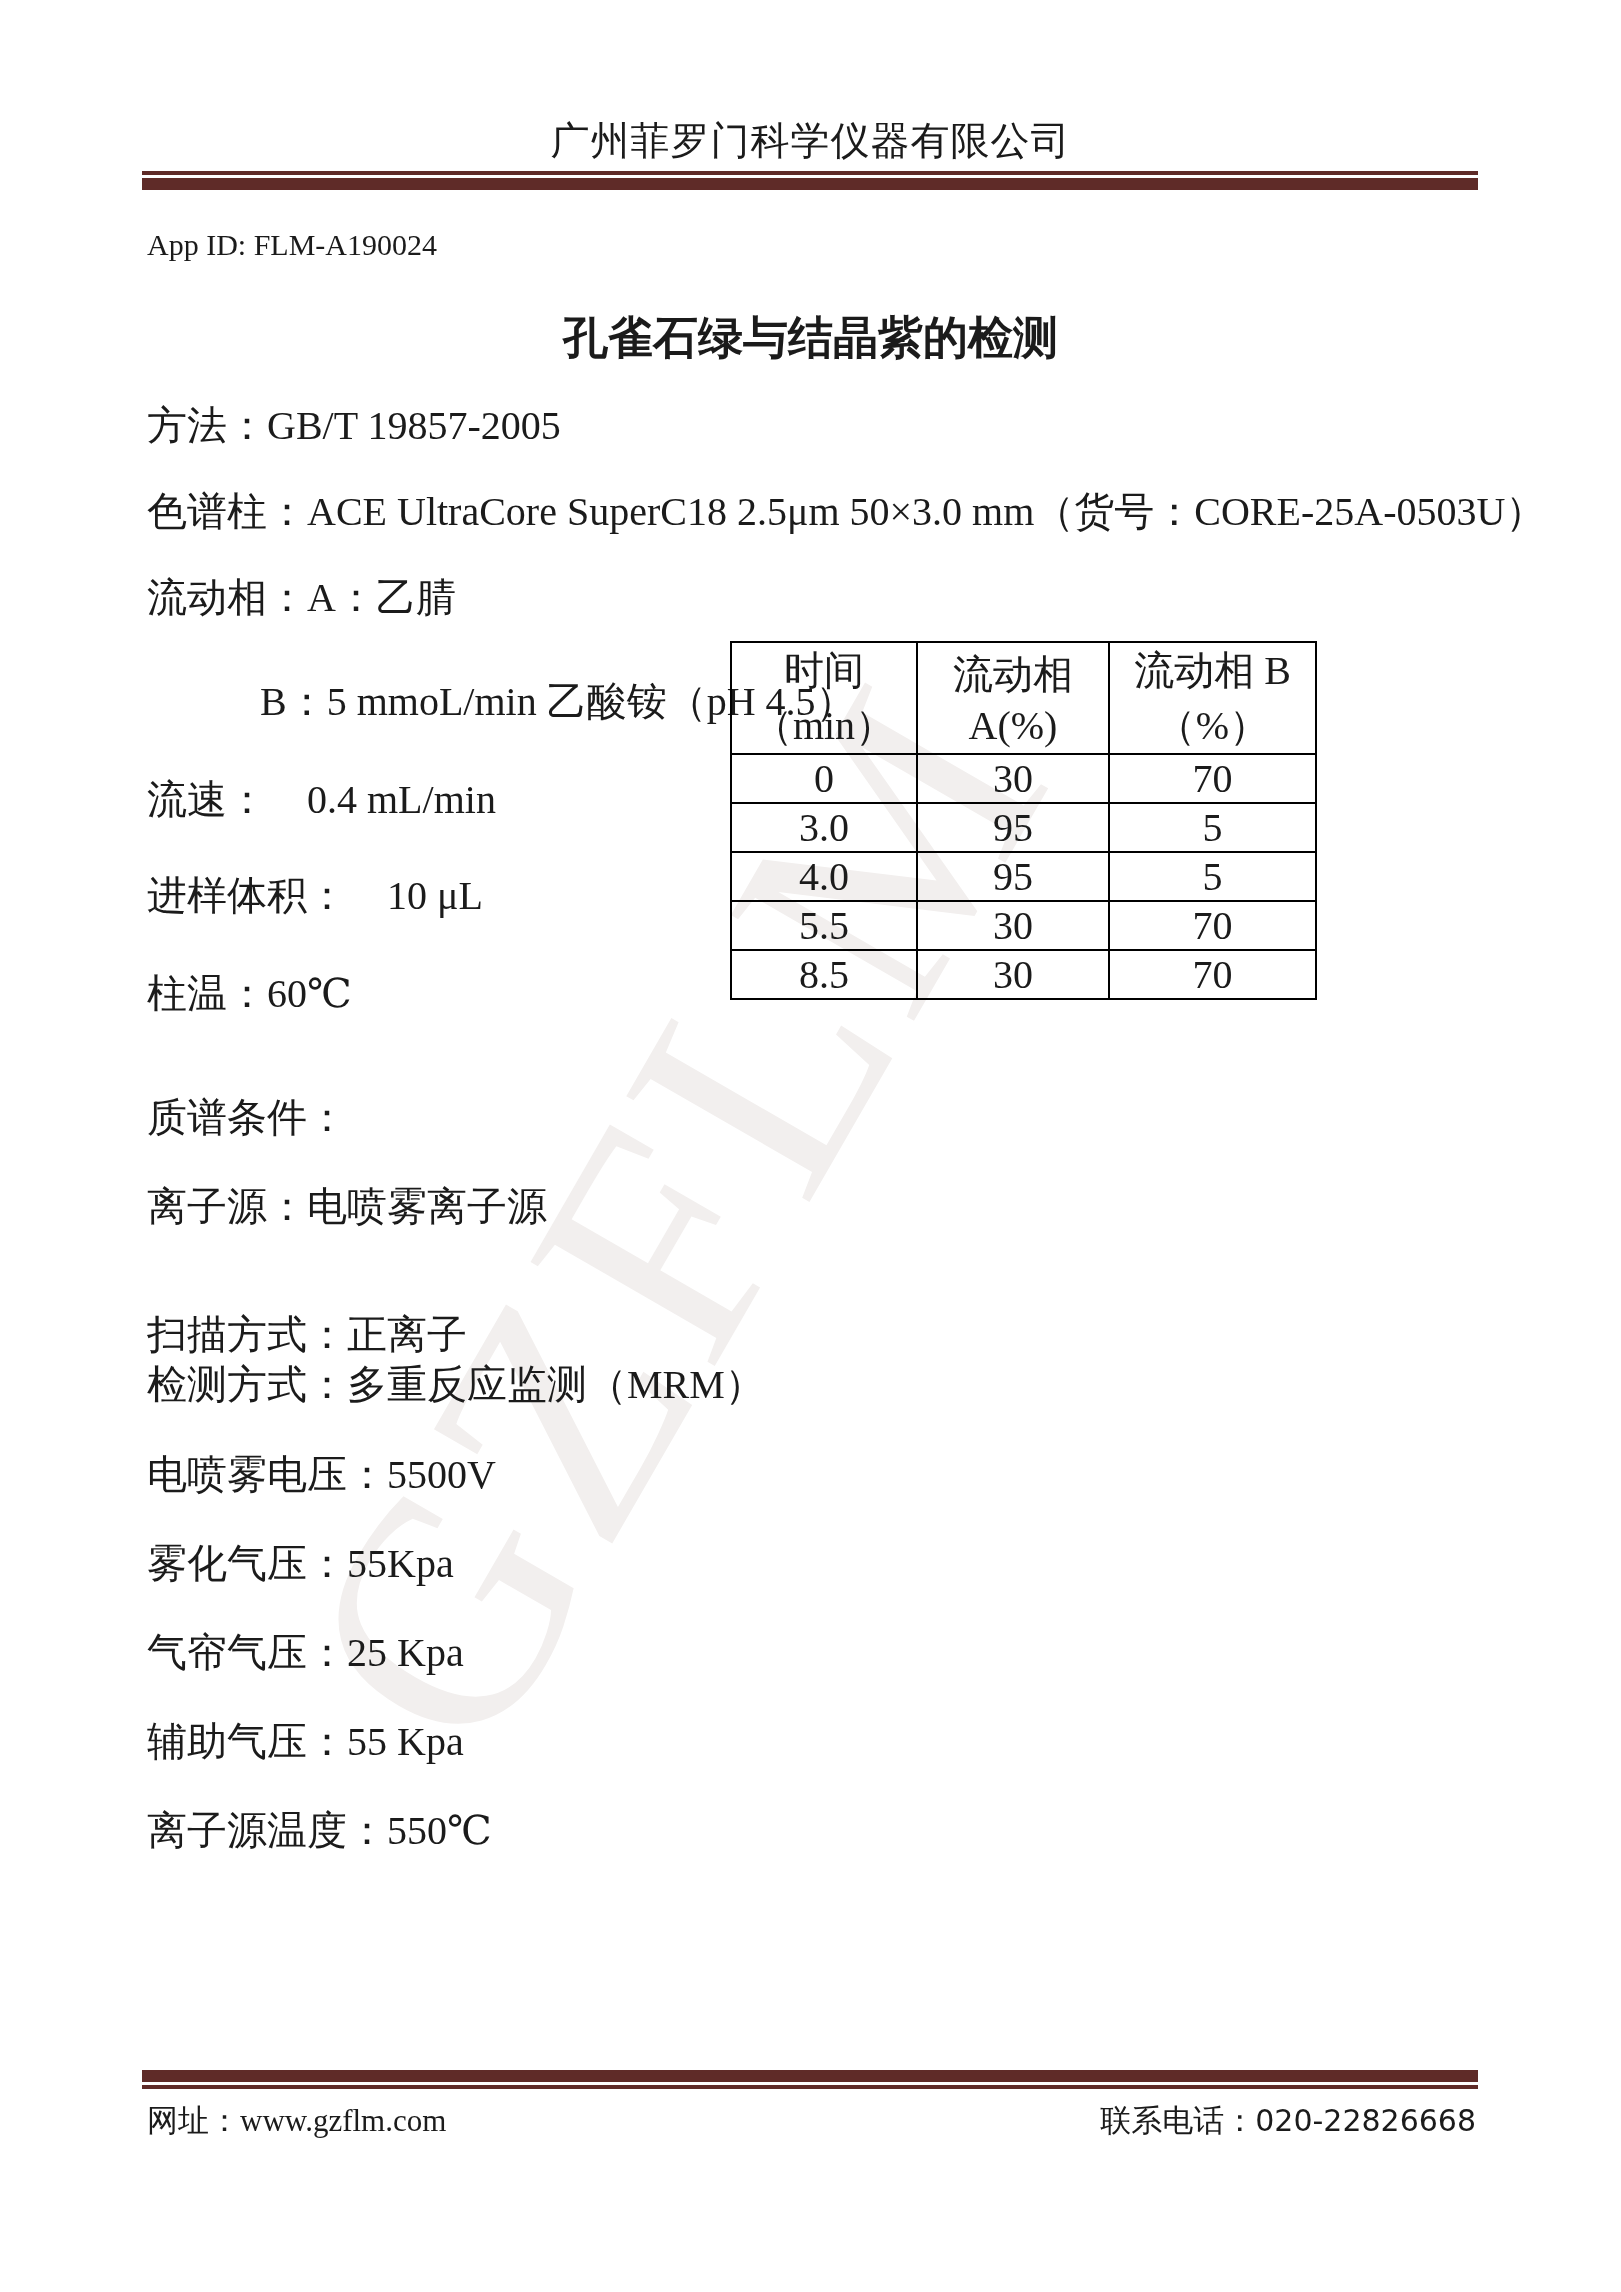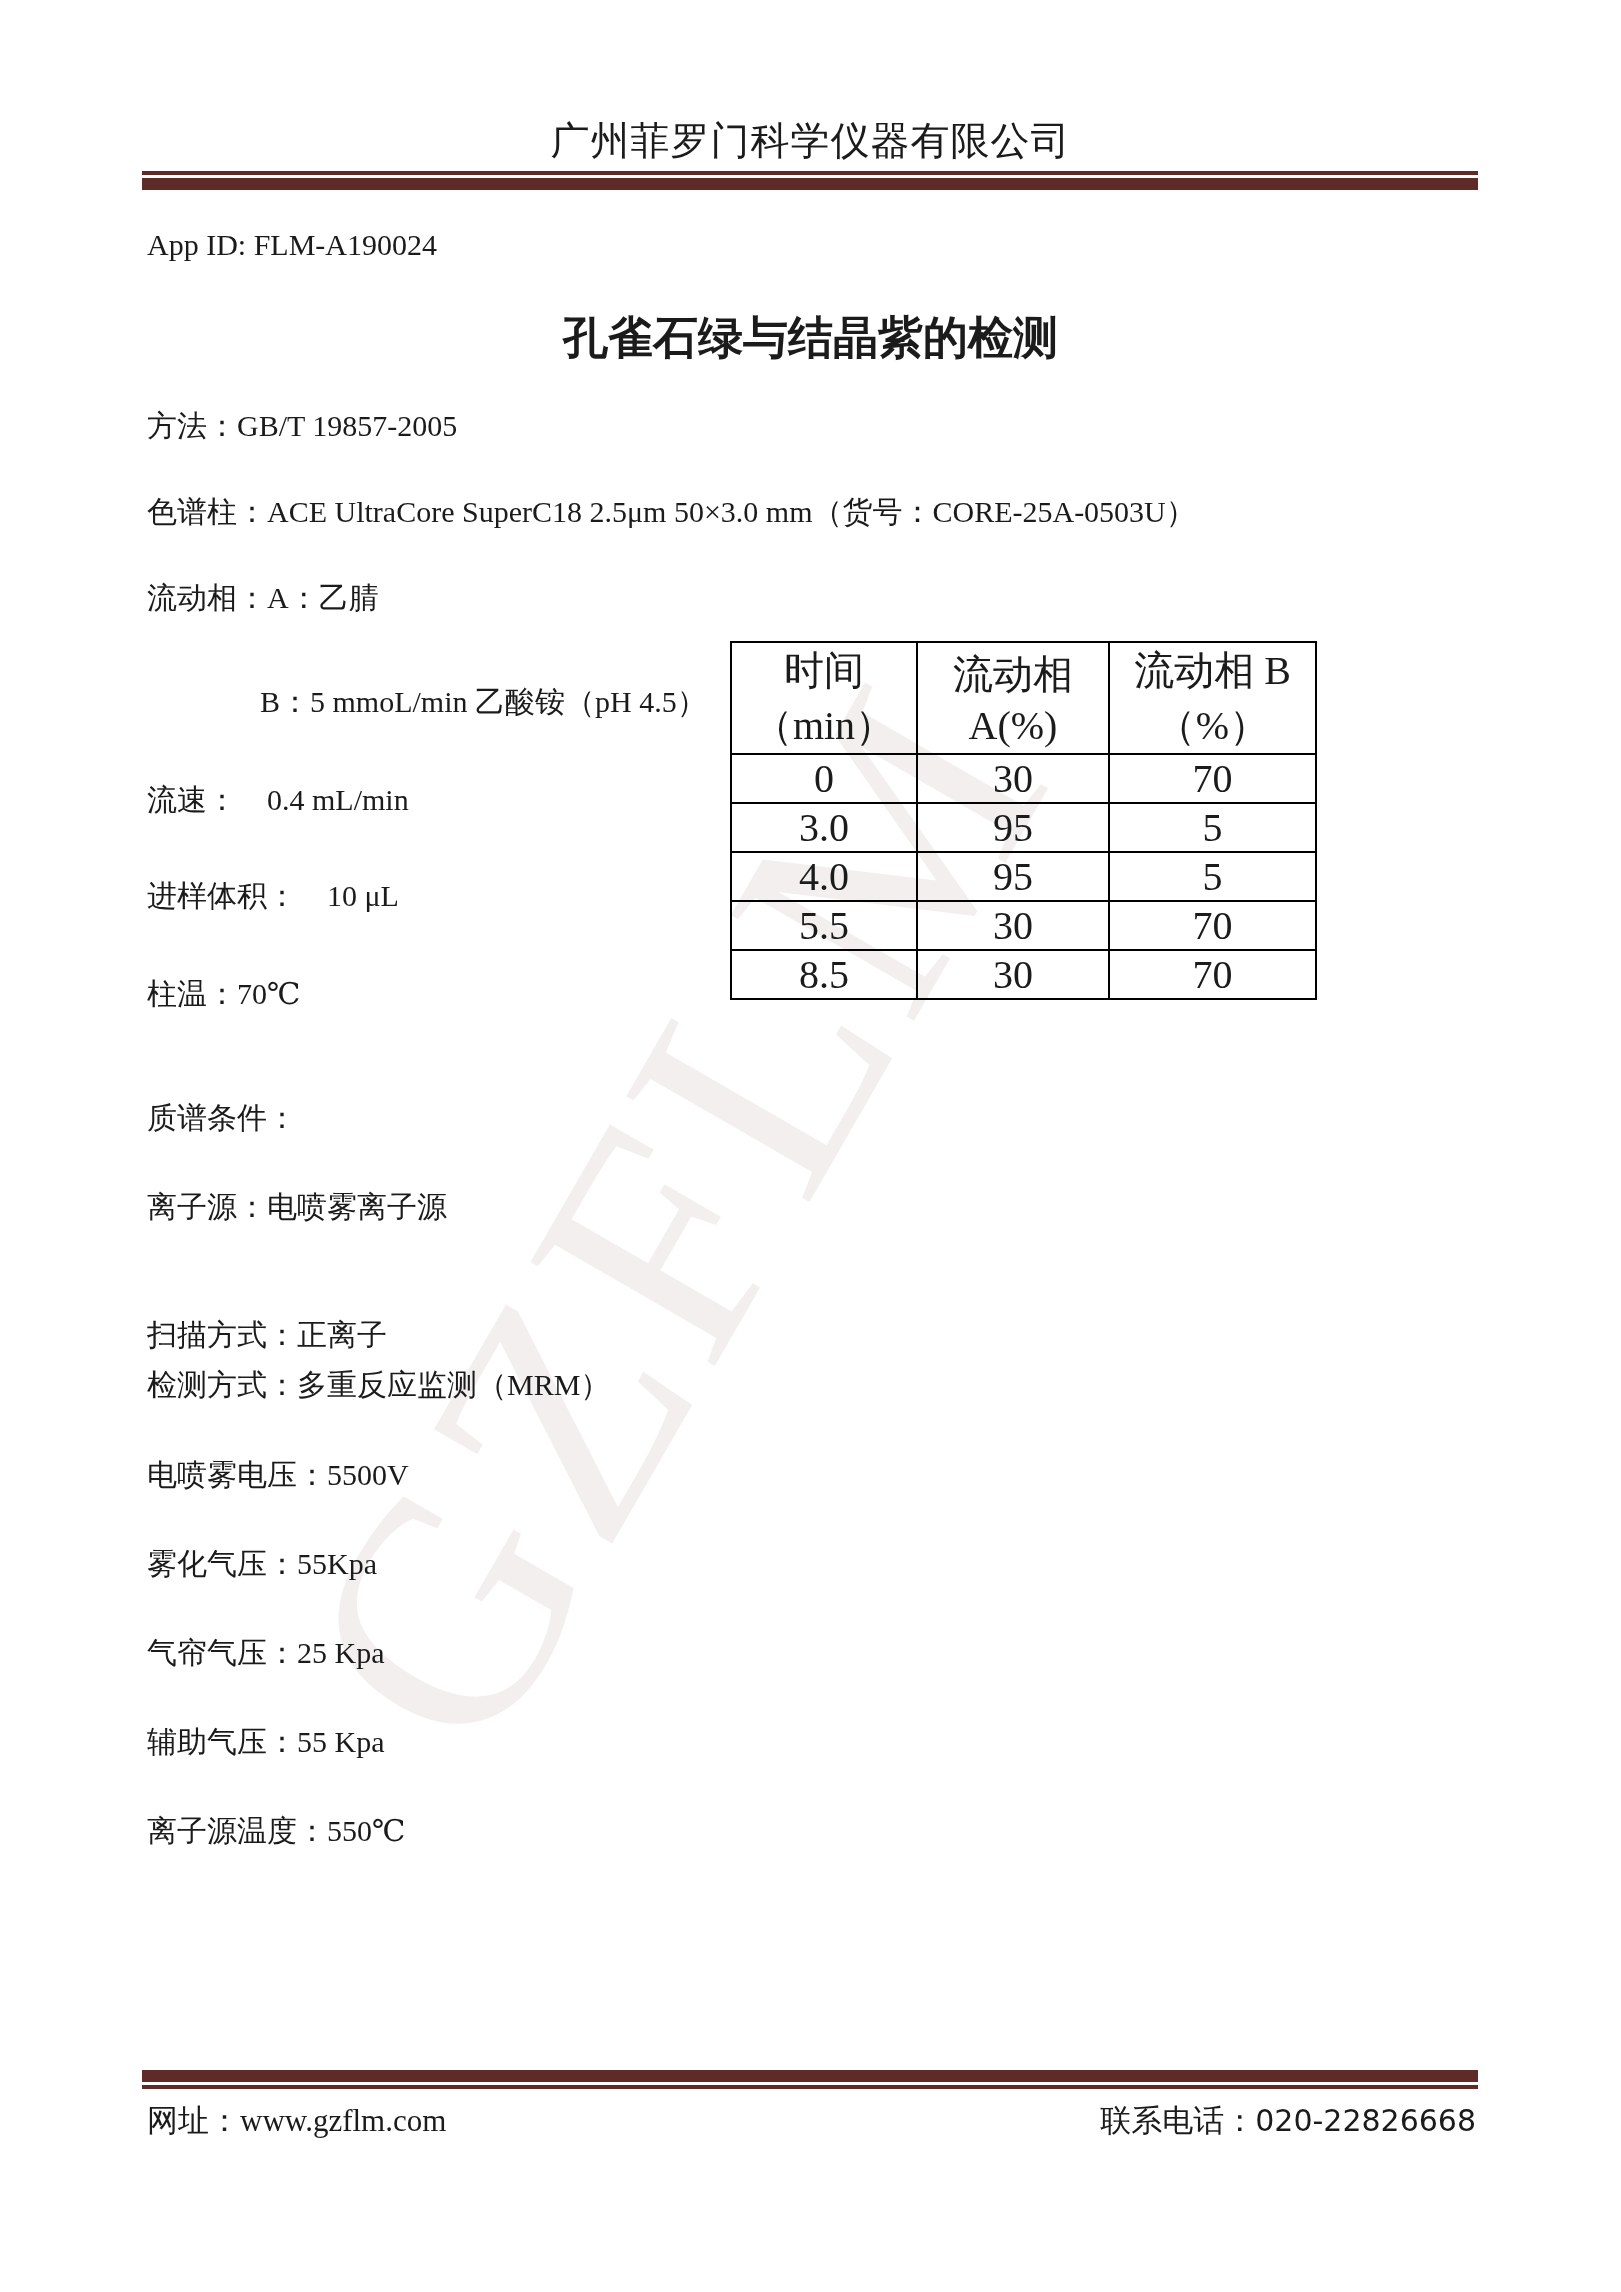--- a/index.html
+++ b/index.html
@@ -43,21 +43,21 @@
     position:absolute;left:147px;top:228px;
     font-size:30px;z-index:1;
   }
   .title{
     position:absolute;left:0;top:308px;width:1621px;
     text-align:center;font-size:45px;font-weight:bold;
     z-index:1;
   }
   .bodyline{
     position:absolute;left:147px;
-    font-size:30px;line-height:41px;
+    font-size:40px;line-height:41px;
     white-space:pre-wrap;
     z-index:1;
   }
   .gradient{
     position:absolute;left:730px;top:641px;
     border-collapse:collapse;
     z-index:1;
     font-size:40px;
   }
   .gradient td,.gradient th{
@@ -97,21 +97,21 @@
   <div class="appid">App ID: FLM-A190024</div>
 
   <div class="title">孔雀石绿与结晶紫的检测</div>
 
   <div class="bodyline" style="top:405px;">方法：GB/T 19857-2005</div>
   <div class="bodyline" style="top:491px;">色谱柱：ACE UltraCore SuperC18 2.5μm 50×3.0 mm（货号：CORE-25A-0503U）</div>
   <div class="bodyline" style="top:577px;">流动相：A：乙腈</div>
   <div class="bodyline" style="top:681px;left:260px;">B：5 mmoL/min 乙酸铵（pH 4.5）</div>
   <div class="bodyline" style="top:779px;">流速：　0.4 mL/min</div>
   <div class="bodyline" style="top:875px;">进样体积：　10 μL</div>
-  <div class="bodyline" style="top:973px;">柱温：70℃</div>
+  <div class="bodyline" style="top:973px;">柱温：60℃</div>
 
   <table class="gradient">
     <tbody>
         <tr>
       <th class="c1">时间（min）</th>
       <th class="c2">流动相 A(%)</th>
       <th class="c3">流动相 B（%）</th>
     </tr>
     <tr>
       <td>0</td>

